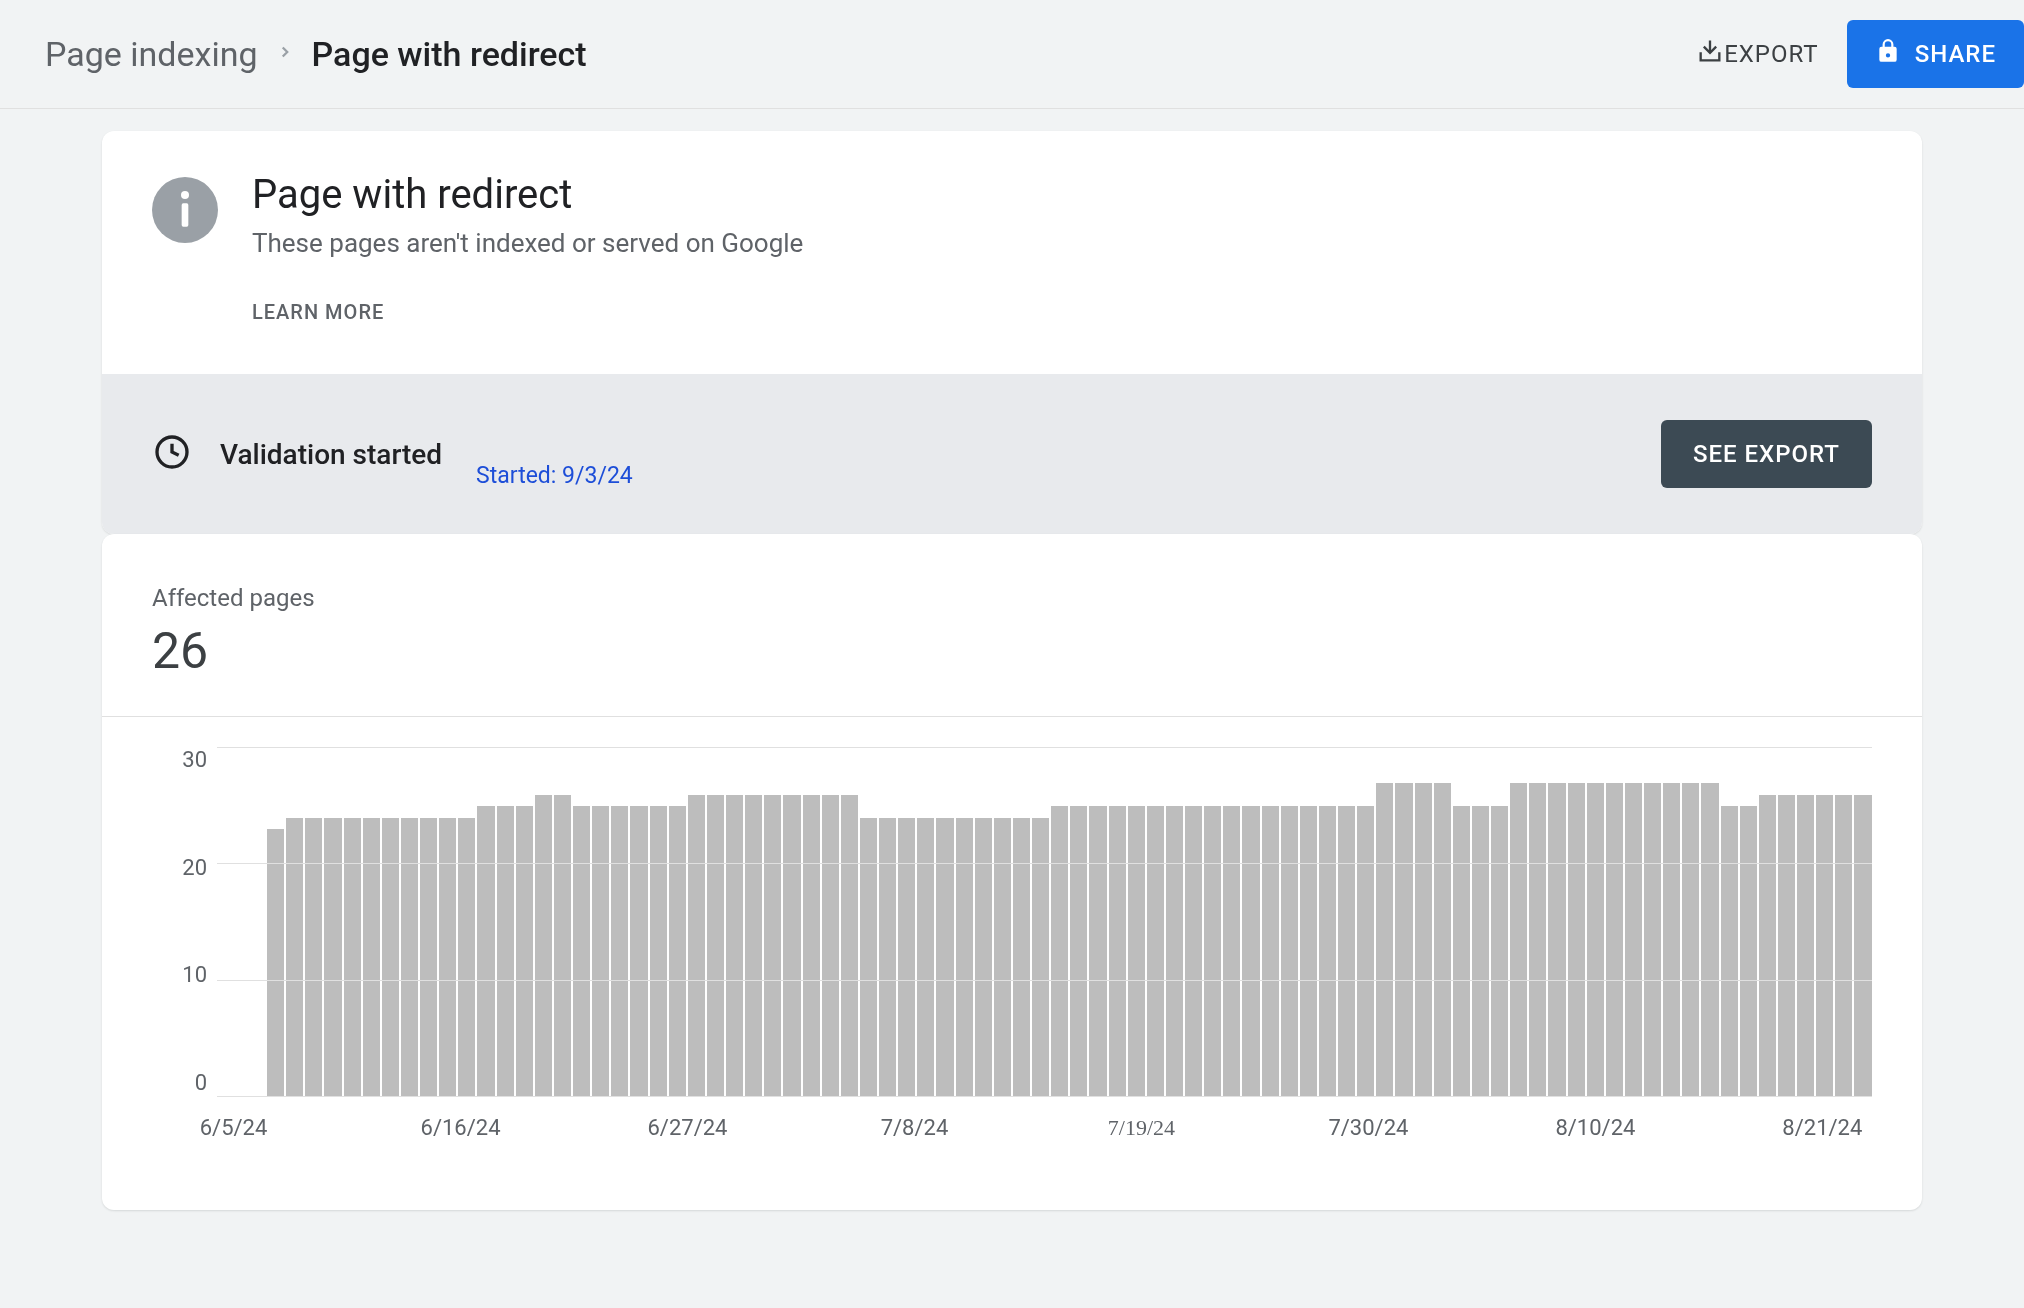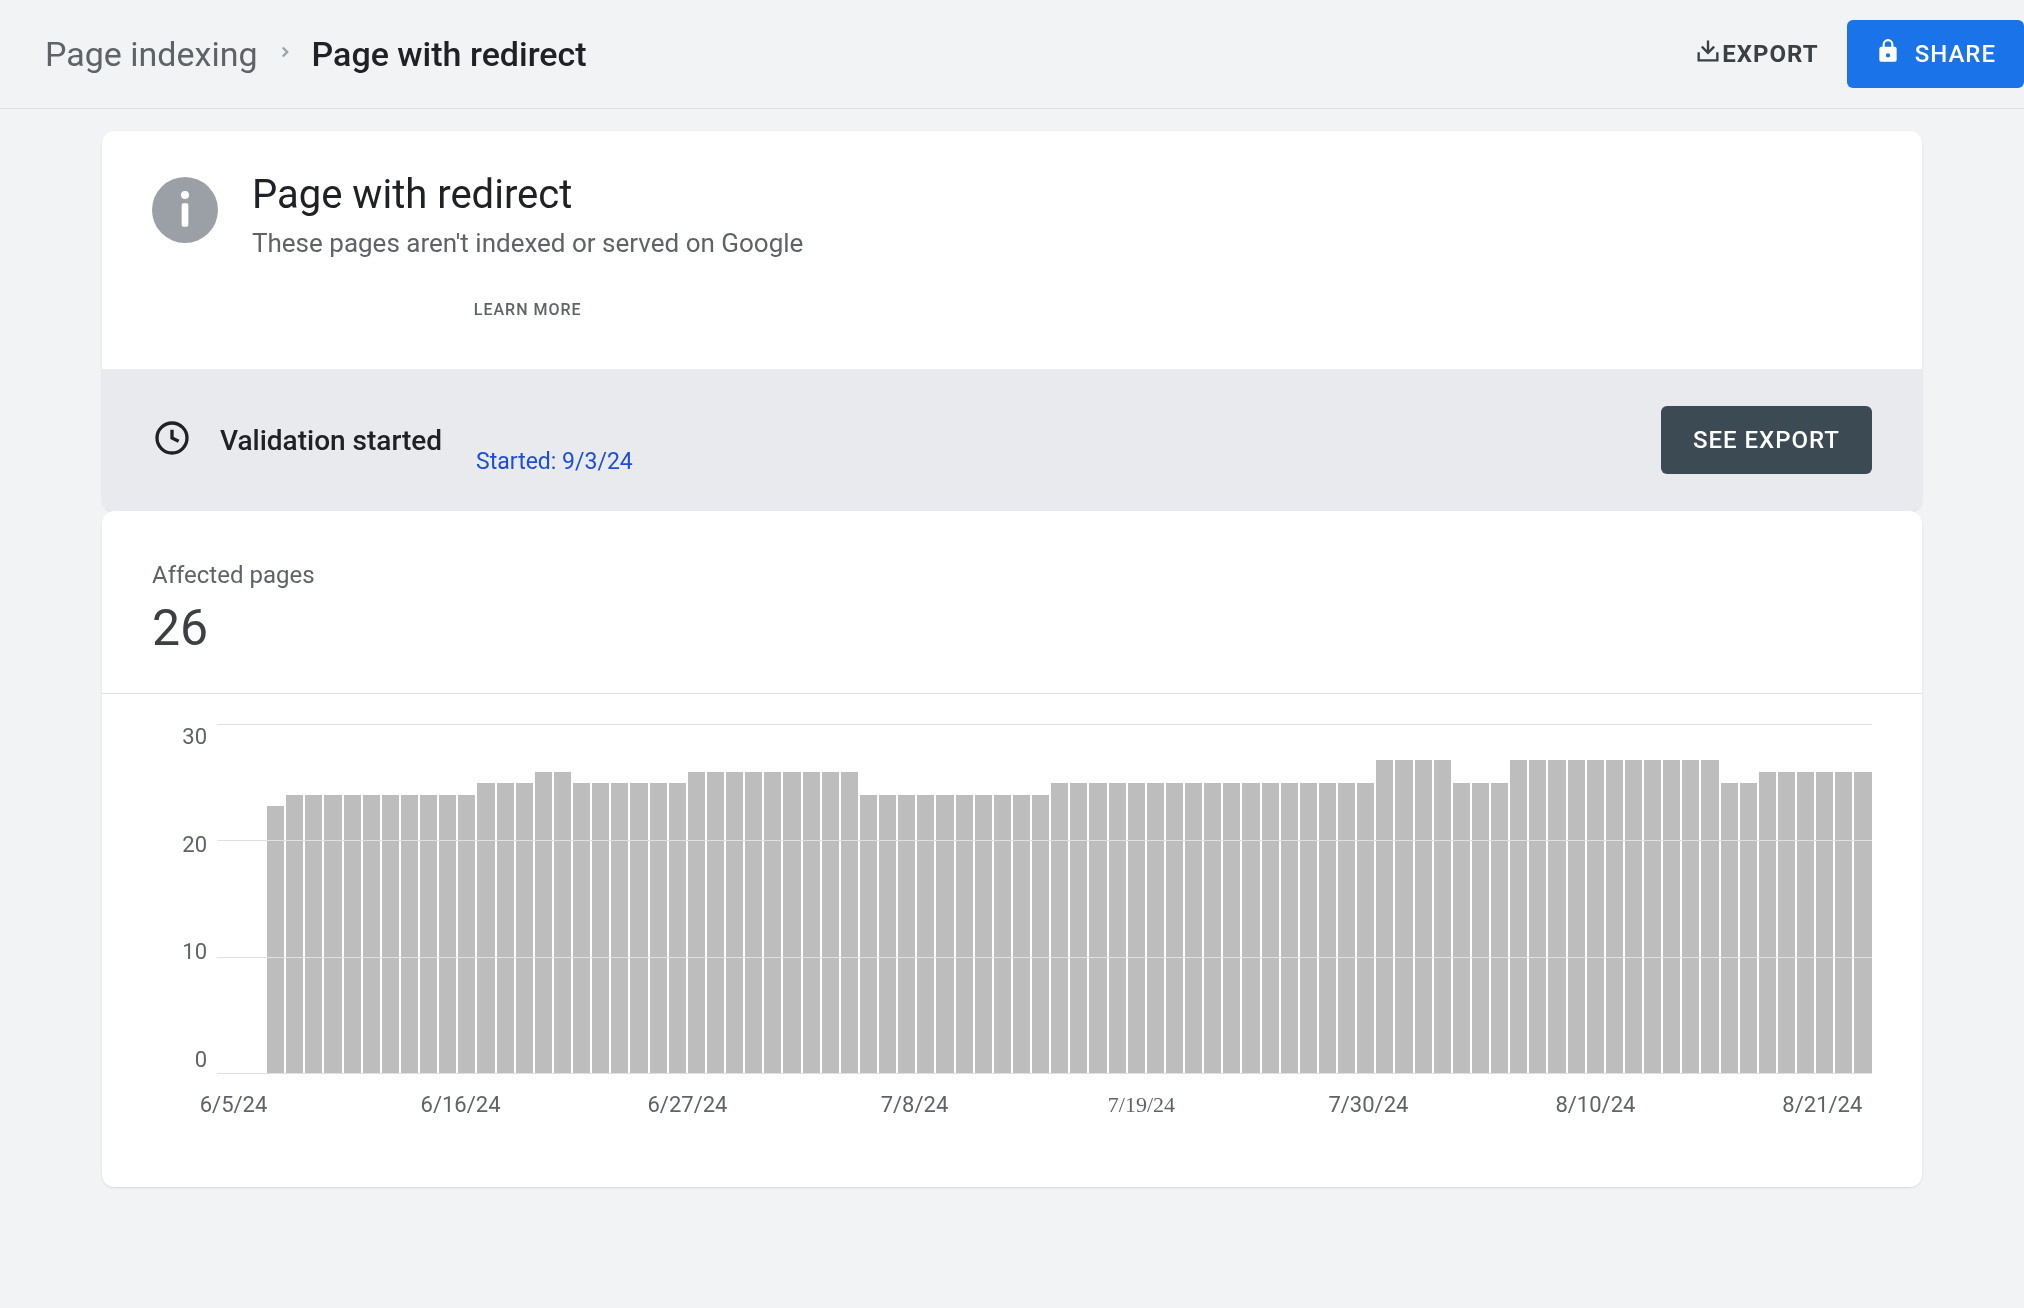--- a/index.html
+++ b/index.html
@@ -33,21 +33,21 @@
   .topbar-actions {
     display: flex;
     align-items: center;
     gap: 28px;
   }
   .export-btn {
     display: flex;
     align-items: center;
     font-size: 24px;
     letter-spacing: 1px;
-    font-weight: 700;
+    font-weight: 400;
     color: #3c4043;
     cursor: pointer;
   }
   .share-btn {
     display: flex;
     align-items: center;
     gap: 14px;
     background: #1a73e8;
     color: #fff;
     font-size: 24px;
@@ -95,31 +95,30 @@
     font-weight: 400;
     color: #202124;
     margin-bottom: 10px;
   }
   .info-text p {
     font-size: 26px;
     color: #5f6368;
     margin-bottom: 42px;
   }
   .learn-more {
-    font-size: 16px;
+    font-size: 20px;
     letter-spacing: 1px;
     font-weight: 500;
     color: #5f6368;
     cursor: pointer;
-    text-align: center;
   }
 
   .validation-section {
     background: #e8eaed;
-    padding: 36px 50px;
+    padding: 45px 50px;
     display: flex;
     align-items: center;
     justify-content: space-between;
   }
   .validation-left {
     display: flex;
     align-items: center;
     gap: 28px;
   }
   .clock-icon { color: #202124; }

